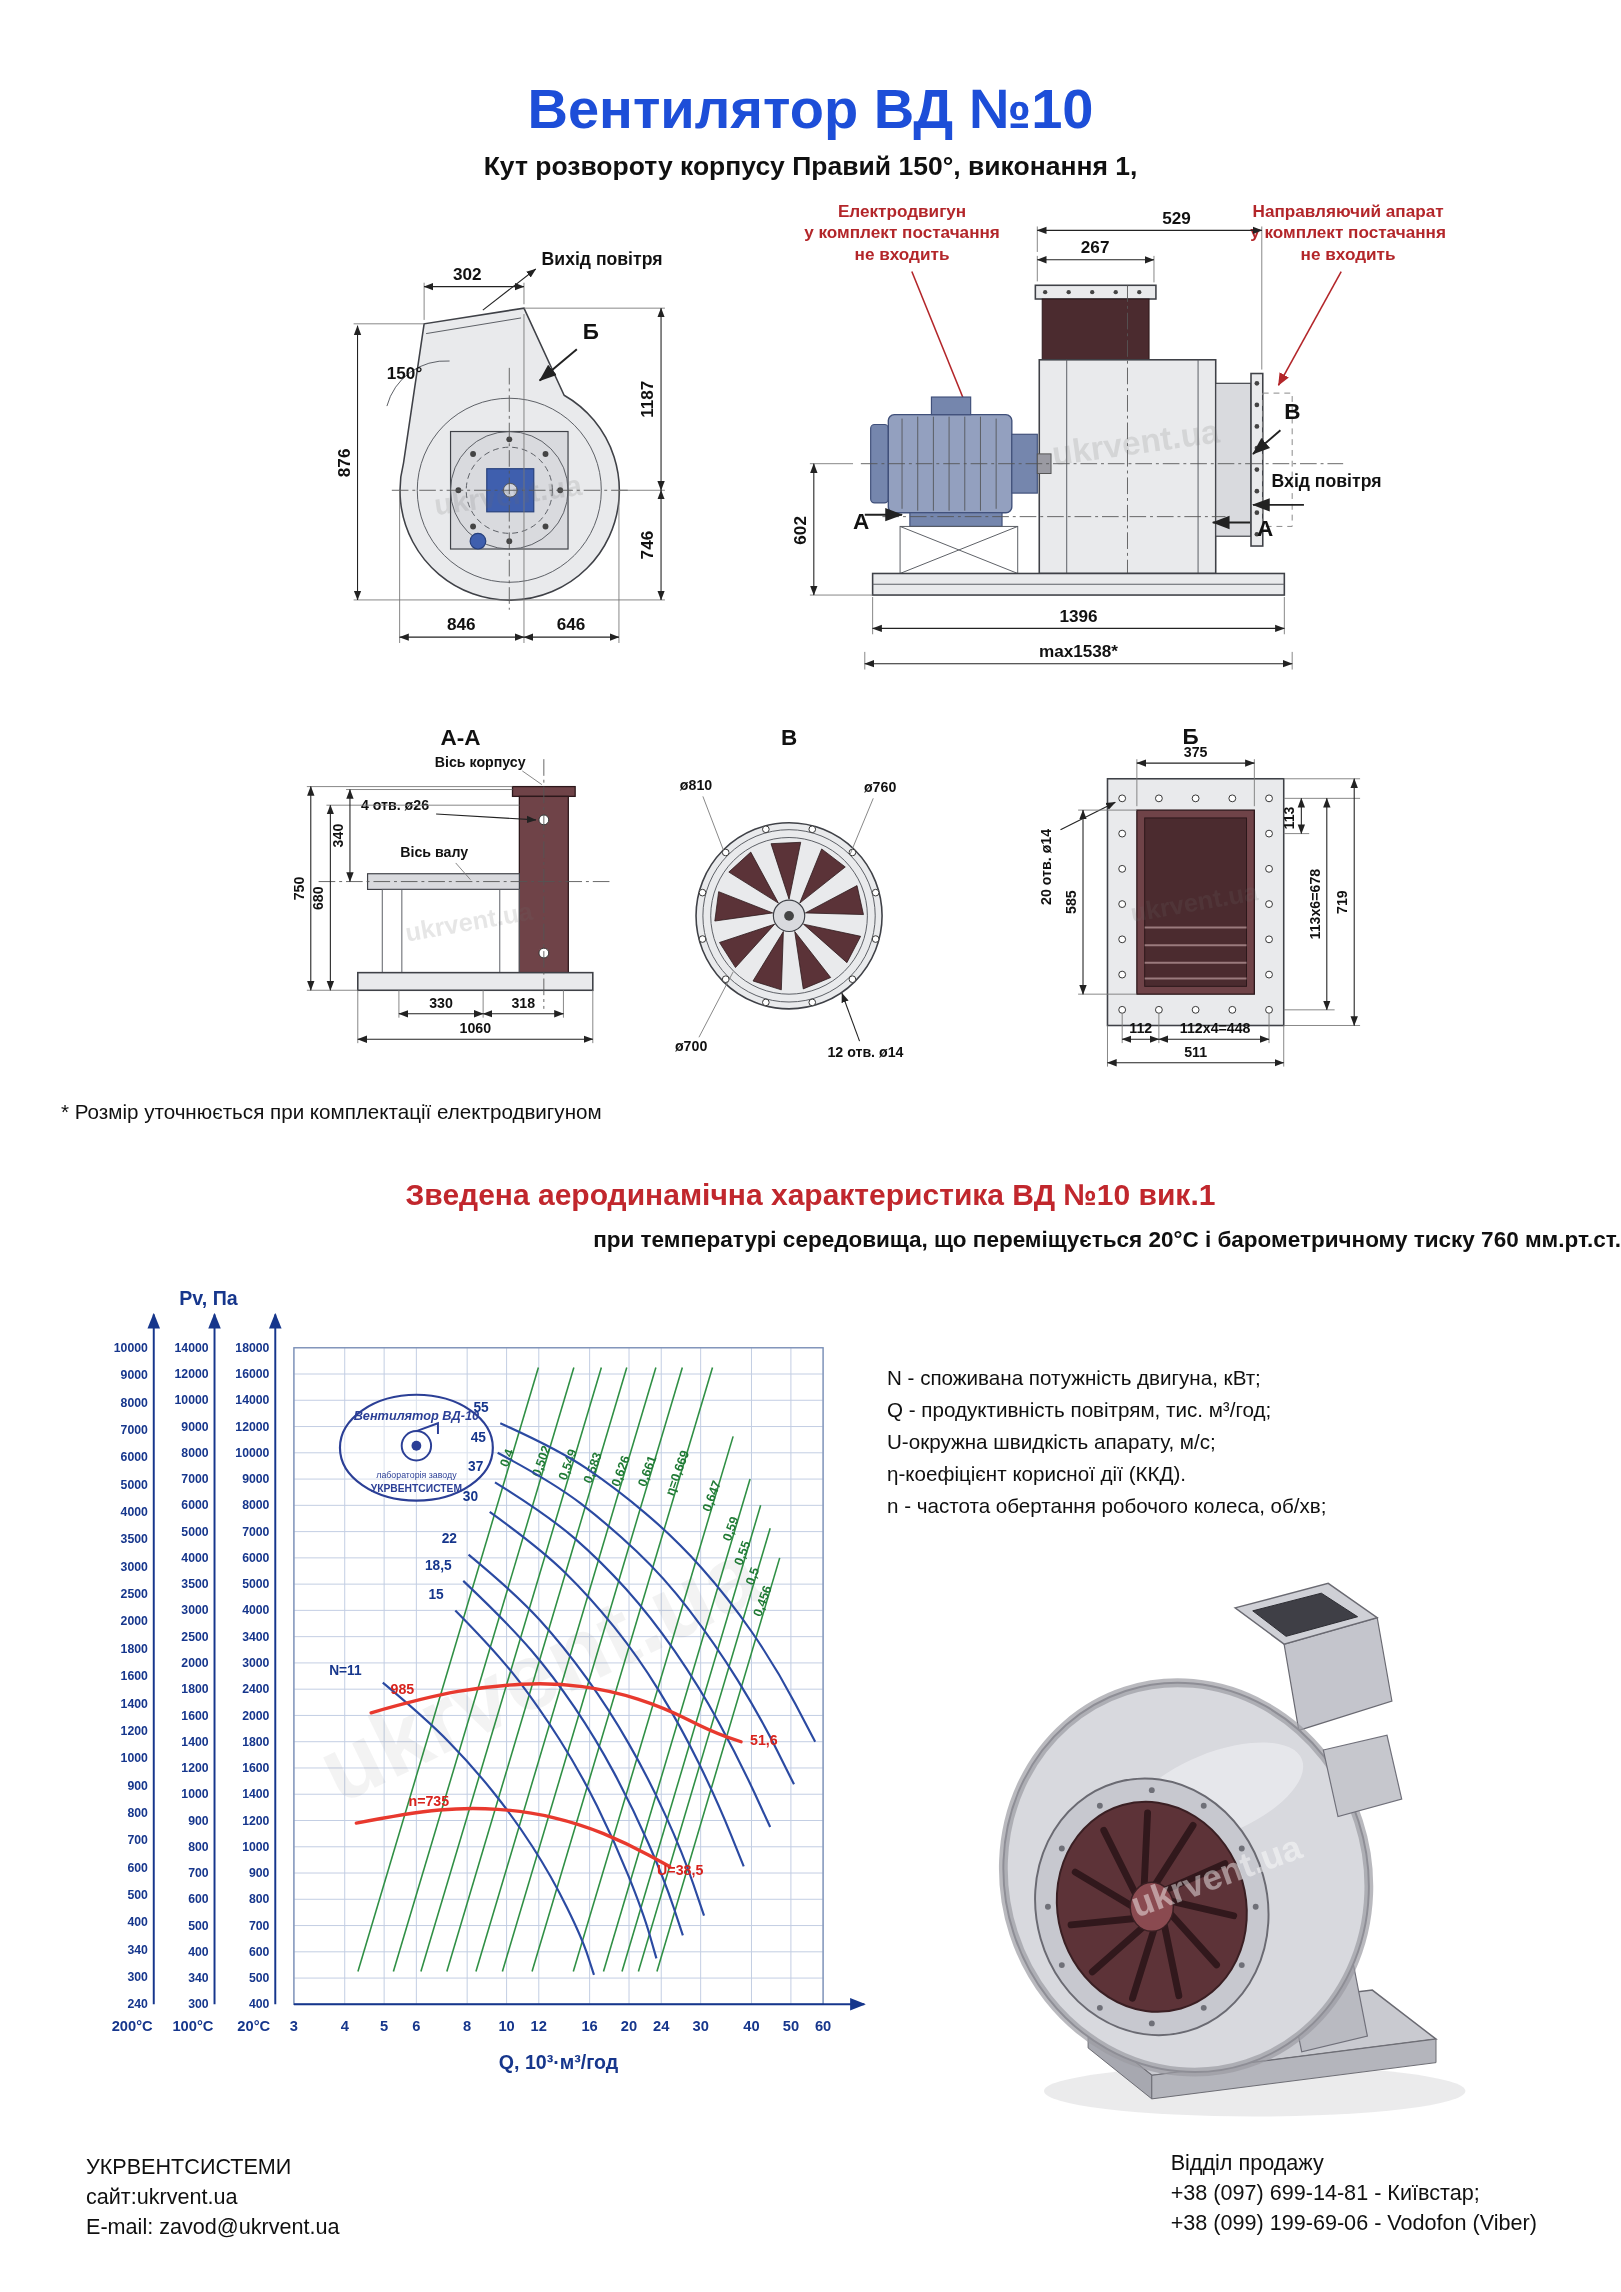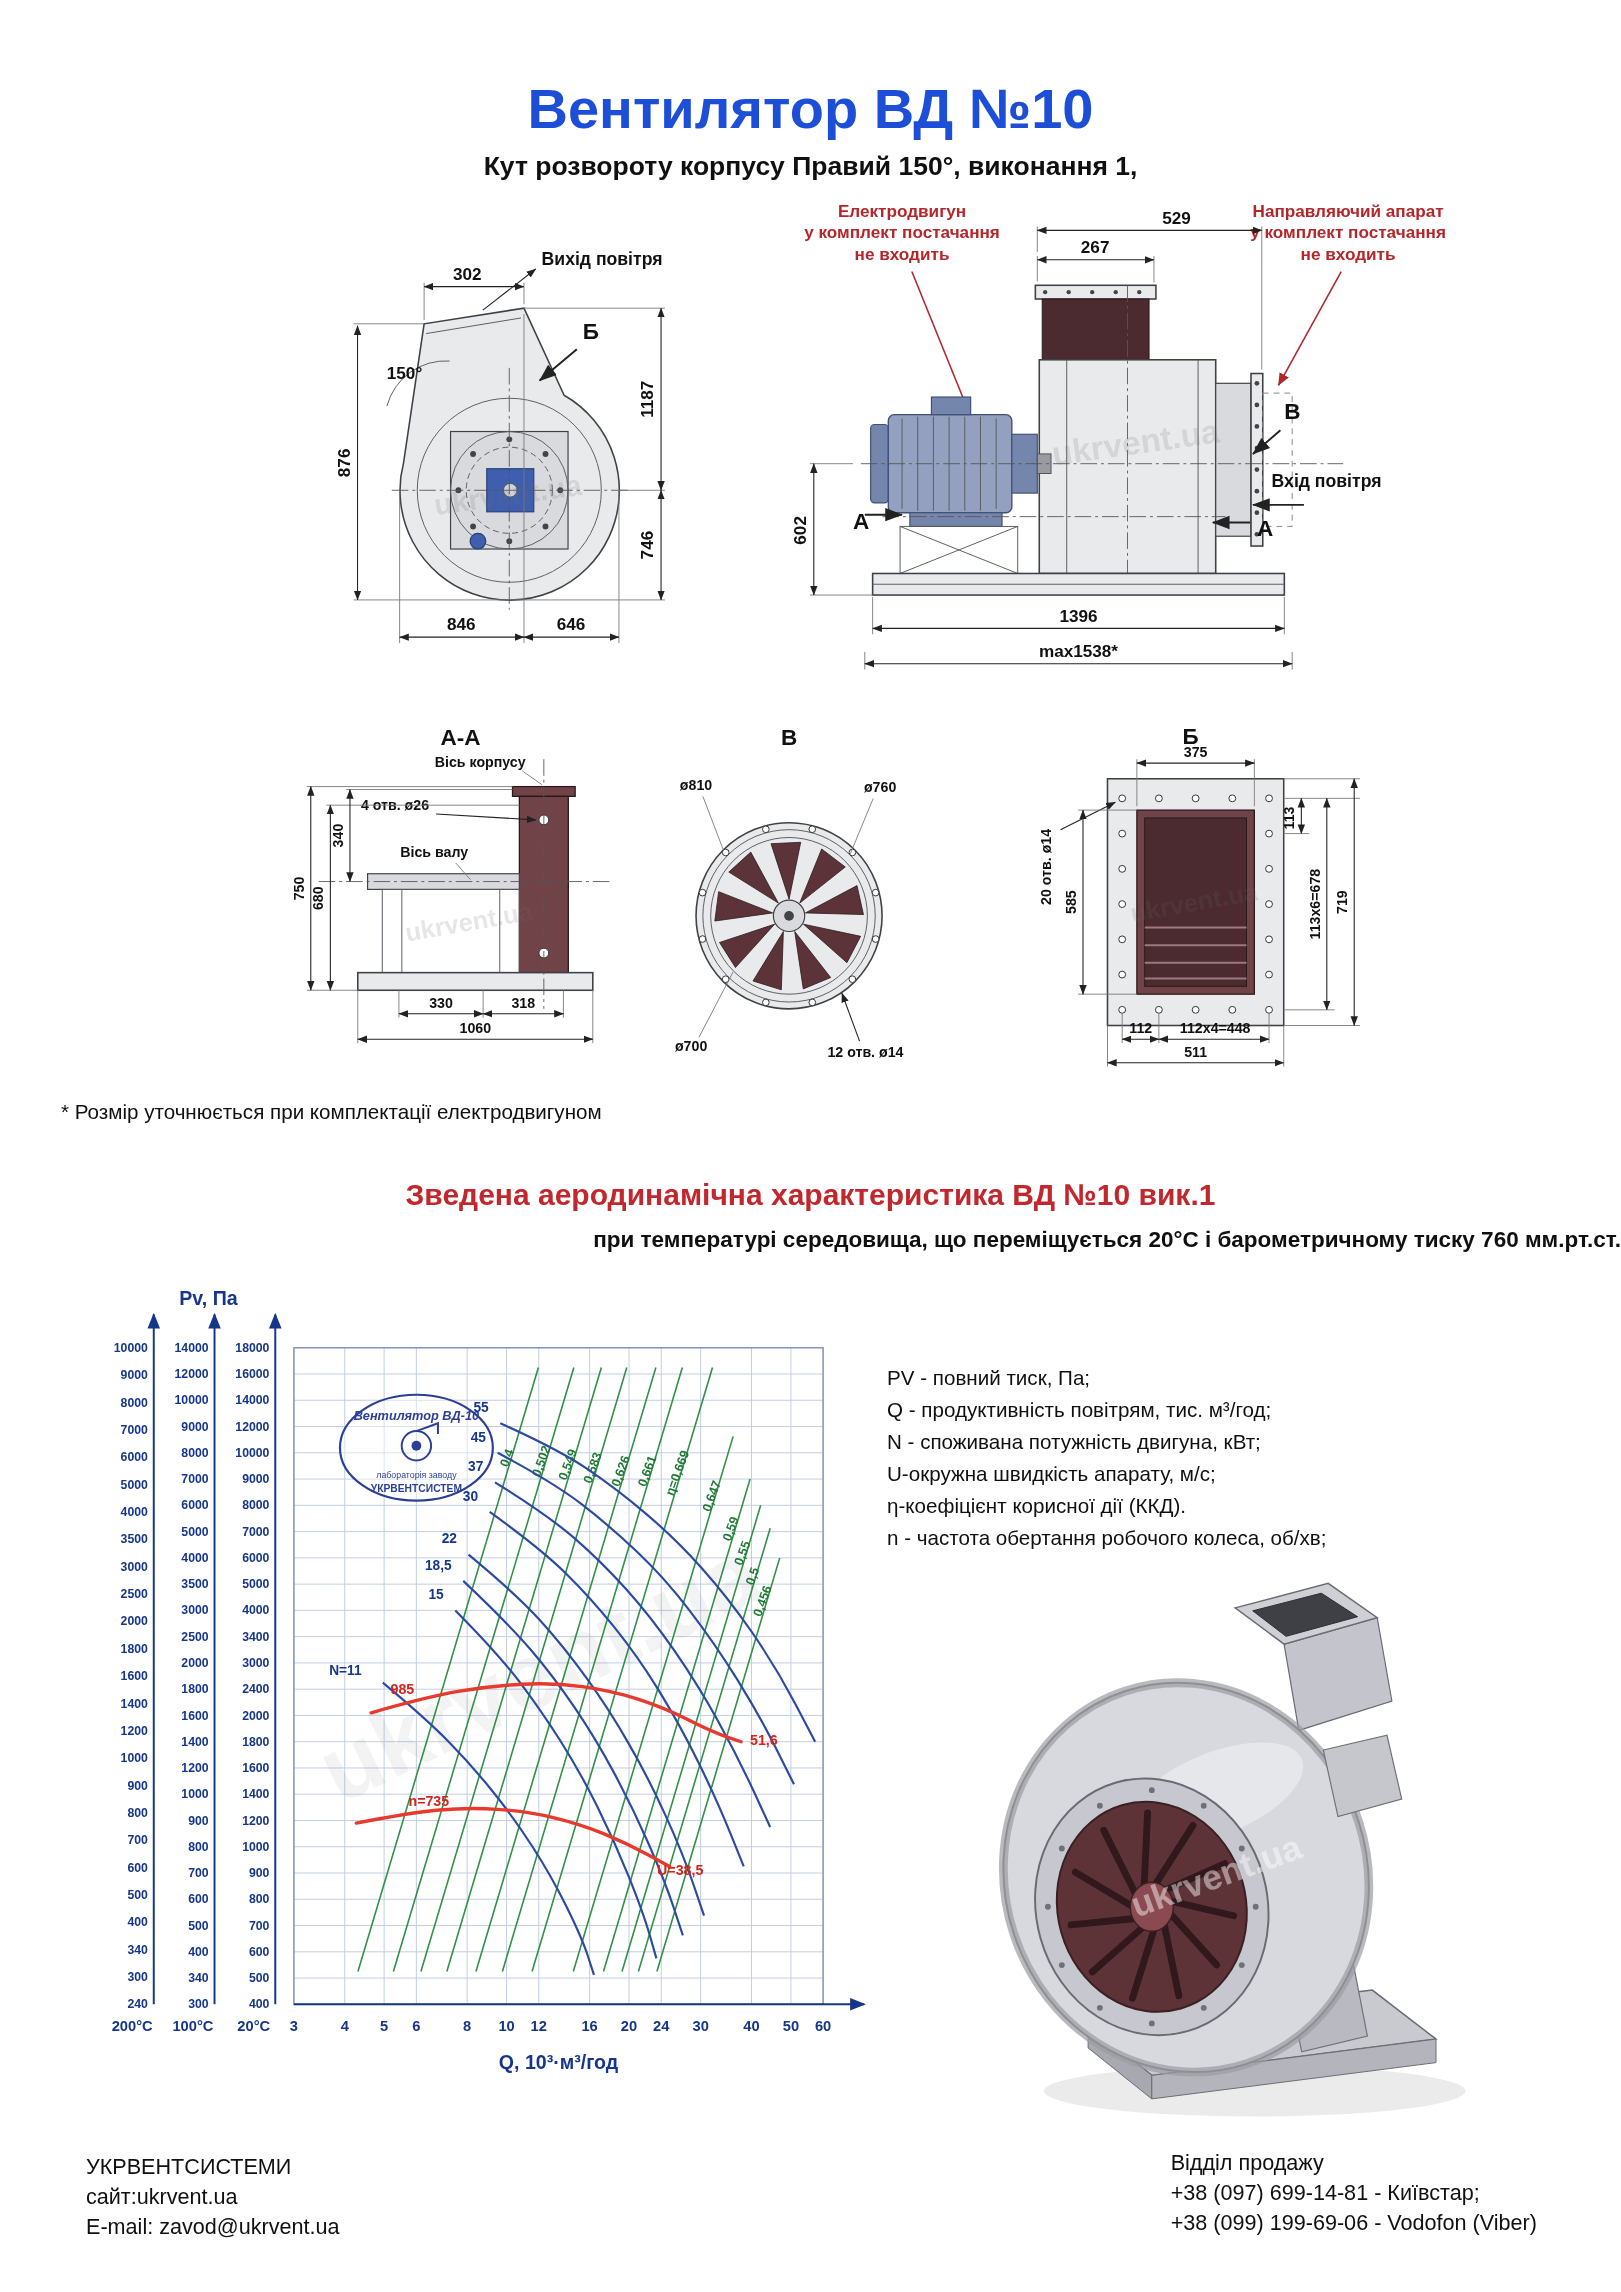--- a/index.html
+++ b/index.html
@@ -654,23 +654,22 @@
         <text x="579.8327053188098" y="767" class="ticklbl" text-anchor="middle">24</text>
         <text x="620.0557648937302" y="767" class="ticklbl" text-anchor="middle">30</text>
         <text x="671.9123077815443" y="767" class="ticklbl" text-anchor="middle">40</text>
         <text x="712.1353673564645" y="767" class="ticklbl" text-anchor="middle">50</text>
         <text x="745" y="767" class="ticklbl" text-anchor="middle">60</text>
       </g>
     <text class="axt" x="475" y="806" text-anchor="middle">Q, 10³·м³/год</text>
   </svg>
 
   <div class="abs defs" style="left:887px;top:1362px;width:627px">
-    <div>PV - повний тиск, Па;</div>
+    <div>N - споживана потужність двигуна, кВт;</div>
     <div>Q - продуктивність повітрям, тис. м³/год;</div>
-    <div>N - споживана потужність двигуна, кВт;</div>
     <div>U-окружна швидкість апарату, м/с;</div>
     <div>η-коефіцієнт корисної дії (ККД).</div>
     <div>n - частота обертання робочого колеса, об/хв;</div>
   </div>
 
   <svg class="abs" style="left:941px;top:1554px" width="549" height="588" viewBox="0 0 560 600">
     <ellipse cx="320" cy="548" rx="215" ry="26" fill="rgba(60,60,70,0.10)"></ellipse>
     <g>
       <polygon points="150,480 440,445 505,495 215,532" fill="#c9cad0" stroke="#6a6a72" stroke-width="1.5"></polygon>
       <polygon points="150,480 215,532 215,556 150,504" fill="#a7a8b0" stroke="#6a6a72" stroke-width="1"></polygon>

